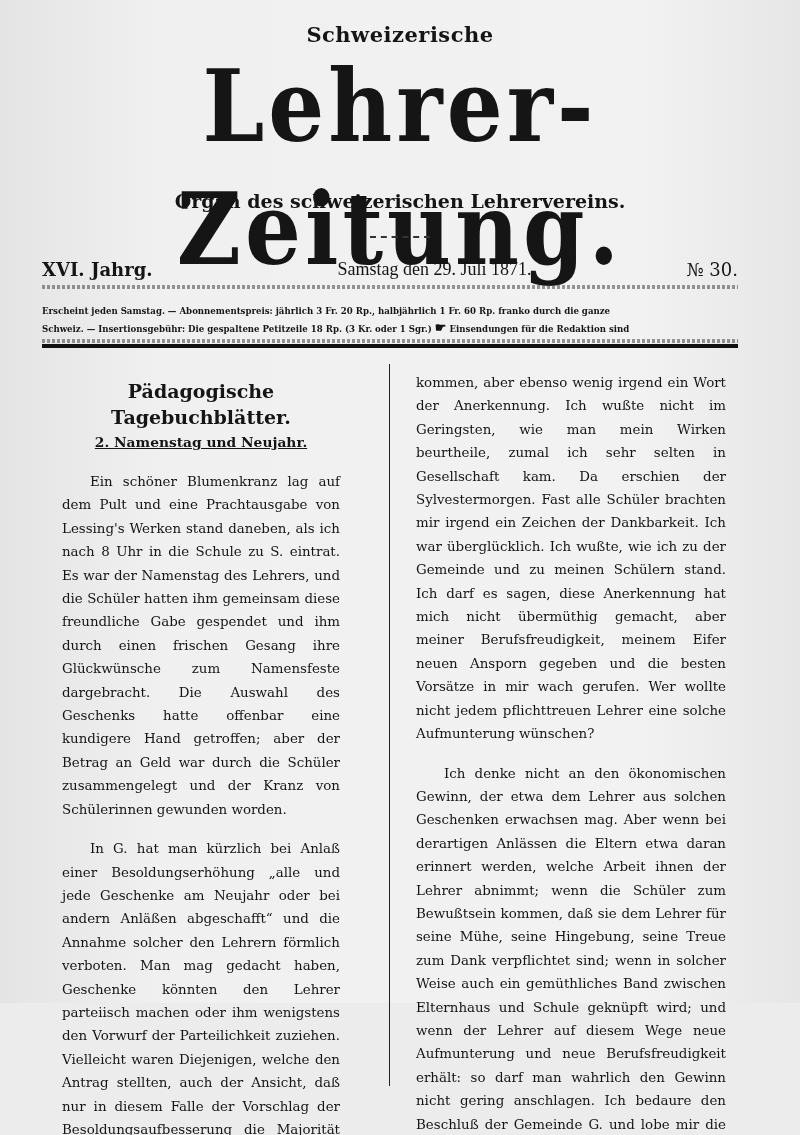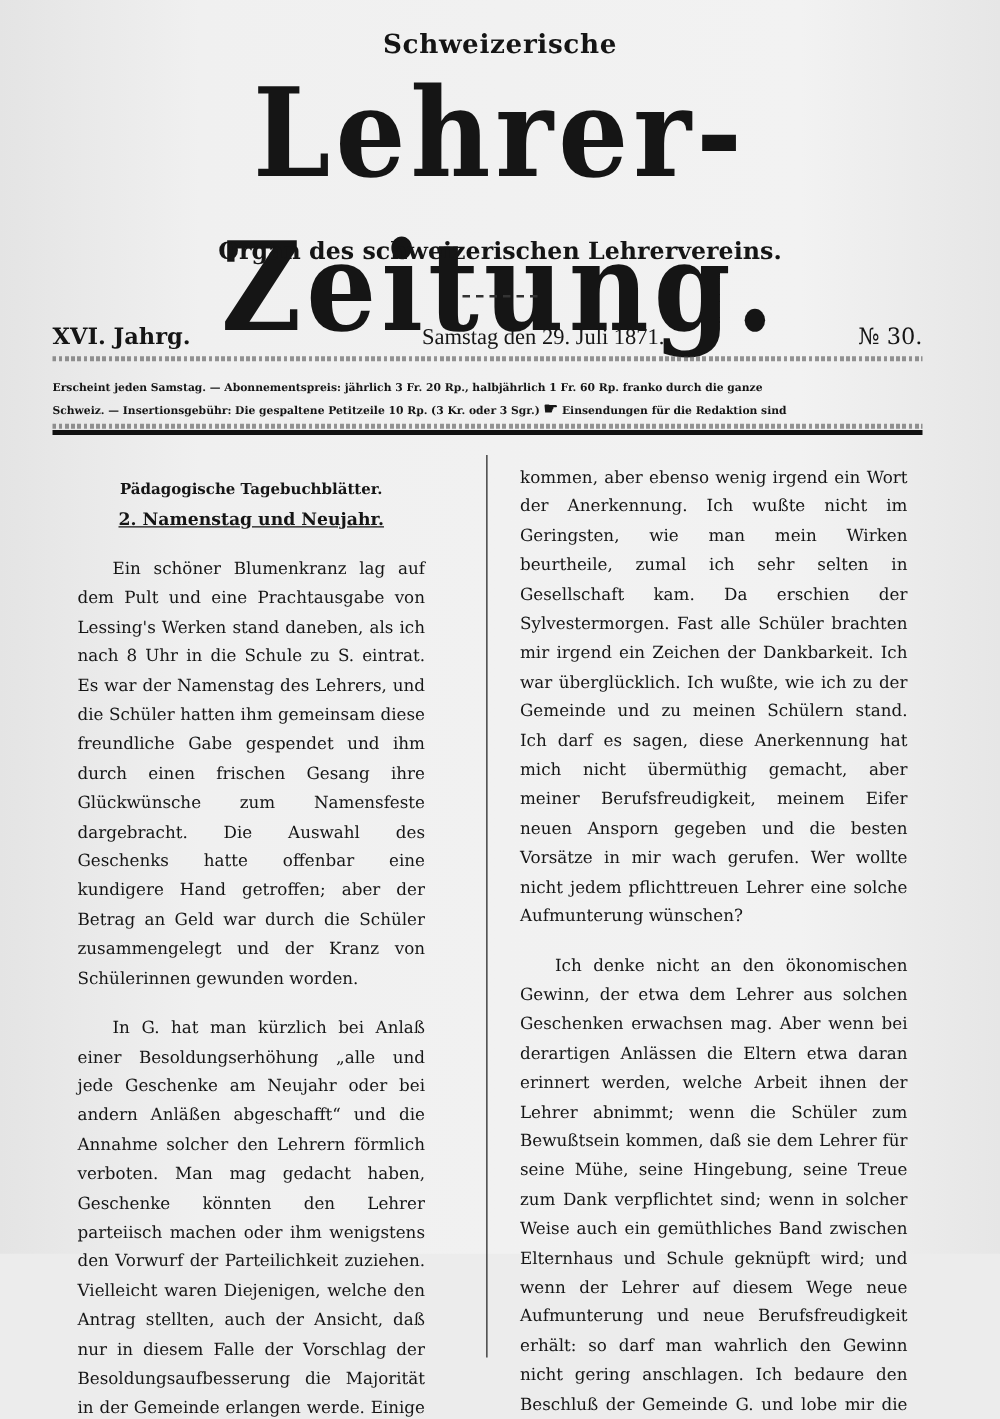--- a/index.html
+++ b/index.html
@@ -30,21 +30,21 @@
       background: repeating-linear-gradient(90deg, #444 0 3px, transparent 3px 5px); opacity: .55; }
     .info-box { position: absolute; top: 304px; left: 42px; width: 700px;
       font-size: 8.6px; font-weight: bold; line-height: 15.5px; text-align: justify; }
     .info-box .c { text-align: center; display: block; }
     .thick-rule { position: absolute; top: 344px; left: 42px; width: 696px; height: 4px; background: #111; }
     .col { position: absolute; top: 370px; font-family: "DejaVu Serif", serif; font-size: 13.4px;
       line-height: 23.4px; text-align: justify; }
     .col-left { left: 46px; width: 310px; }
     .col-right { left: 400px; top: 355px; width: 342px; }
     .col-divider { position: absolute; left: 389px; top: 364px; width: 1px; height: 722px; background: #222; }
-    .section-title { text-align: center; font-weight: bold; font-size: 12px; line-height: 26px; margin-top: 8px; }
+    .section-title { text-align: center; font-weight: bold; font-size: 19px; line-height: 26px; margin-top: 8px; }
     .subsection-title { text-align: center; font-weight: bold; font-size: 13.8px; line-height: 24px; text-decoration: underline; }
     p { margin: 16px; text-indent: 0; }
     p.indent { text-indent: 28px; }
     .hand-icon { display: inline-block; font-size: 13px; }
   </style>
 </head>
 <body>
 
 <div class="page">
 
@@ -56,21 +56,21 @@
   <div class="issue-row">
     <span class="issue-year">XVI. Jahrg.</span>
     <span class="issue-date">Samstag den 29. Juli 1871.</span>
     <span class="issue-number">№ 30.</span>
   </div>
 
   <div class="wavy" style="top:285px"></div>
 
   <div class="info-box">
     <span>Erscheint jeden Samstag. — Abonnementspreis: jährlich 3 Fr. 20 Rp., halbjährlich 1 Fr. 60 Rp. franko durch die ganze</span><br>
-    <span>Schweiz. — Insertionsgebühr: Die gespaltene Petitzeile 10 Rp. (3 Kr. oder 3 Sgr.)</span>
+    <span>Schweiz. — Insertionsgebühr: Die gespaltene Petitzeile 18 Rp. (3 Kr. oder 1 Sgr.)</span>
     <span class="hand-icon">☛</span>
     <span>Einsendungen für die Redaktion sind</span>
   </div>
 
   <div class="wavy" style="top:339px"></div>
   <div class="thick-rule"></div>
 
   <div class="col col-left">
     <div class="section-title">Pädagogische Tagebuchblätter.</div>
     <div class="subsection-title">2. Namenstag und Neujahr.</div>

